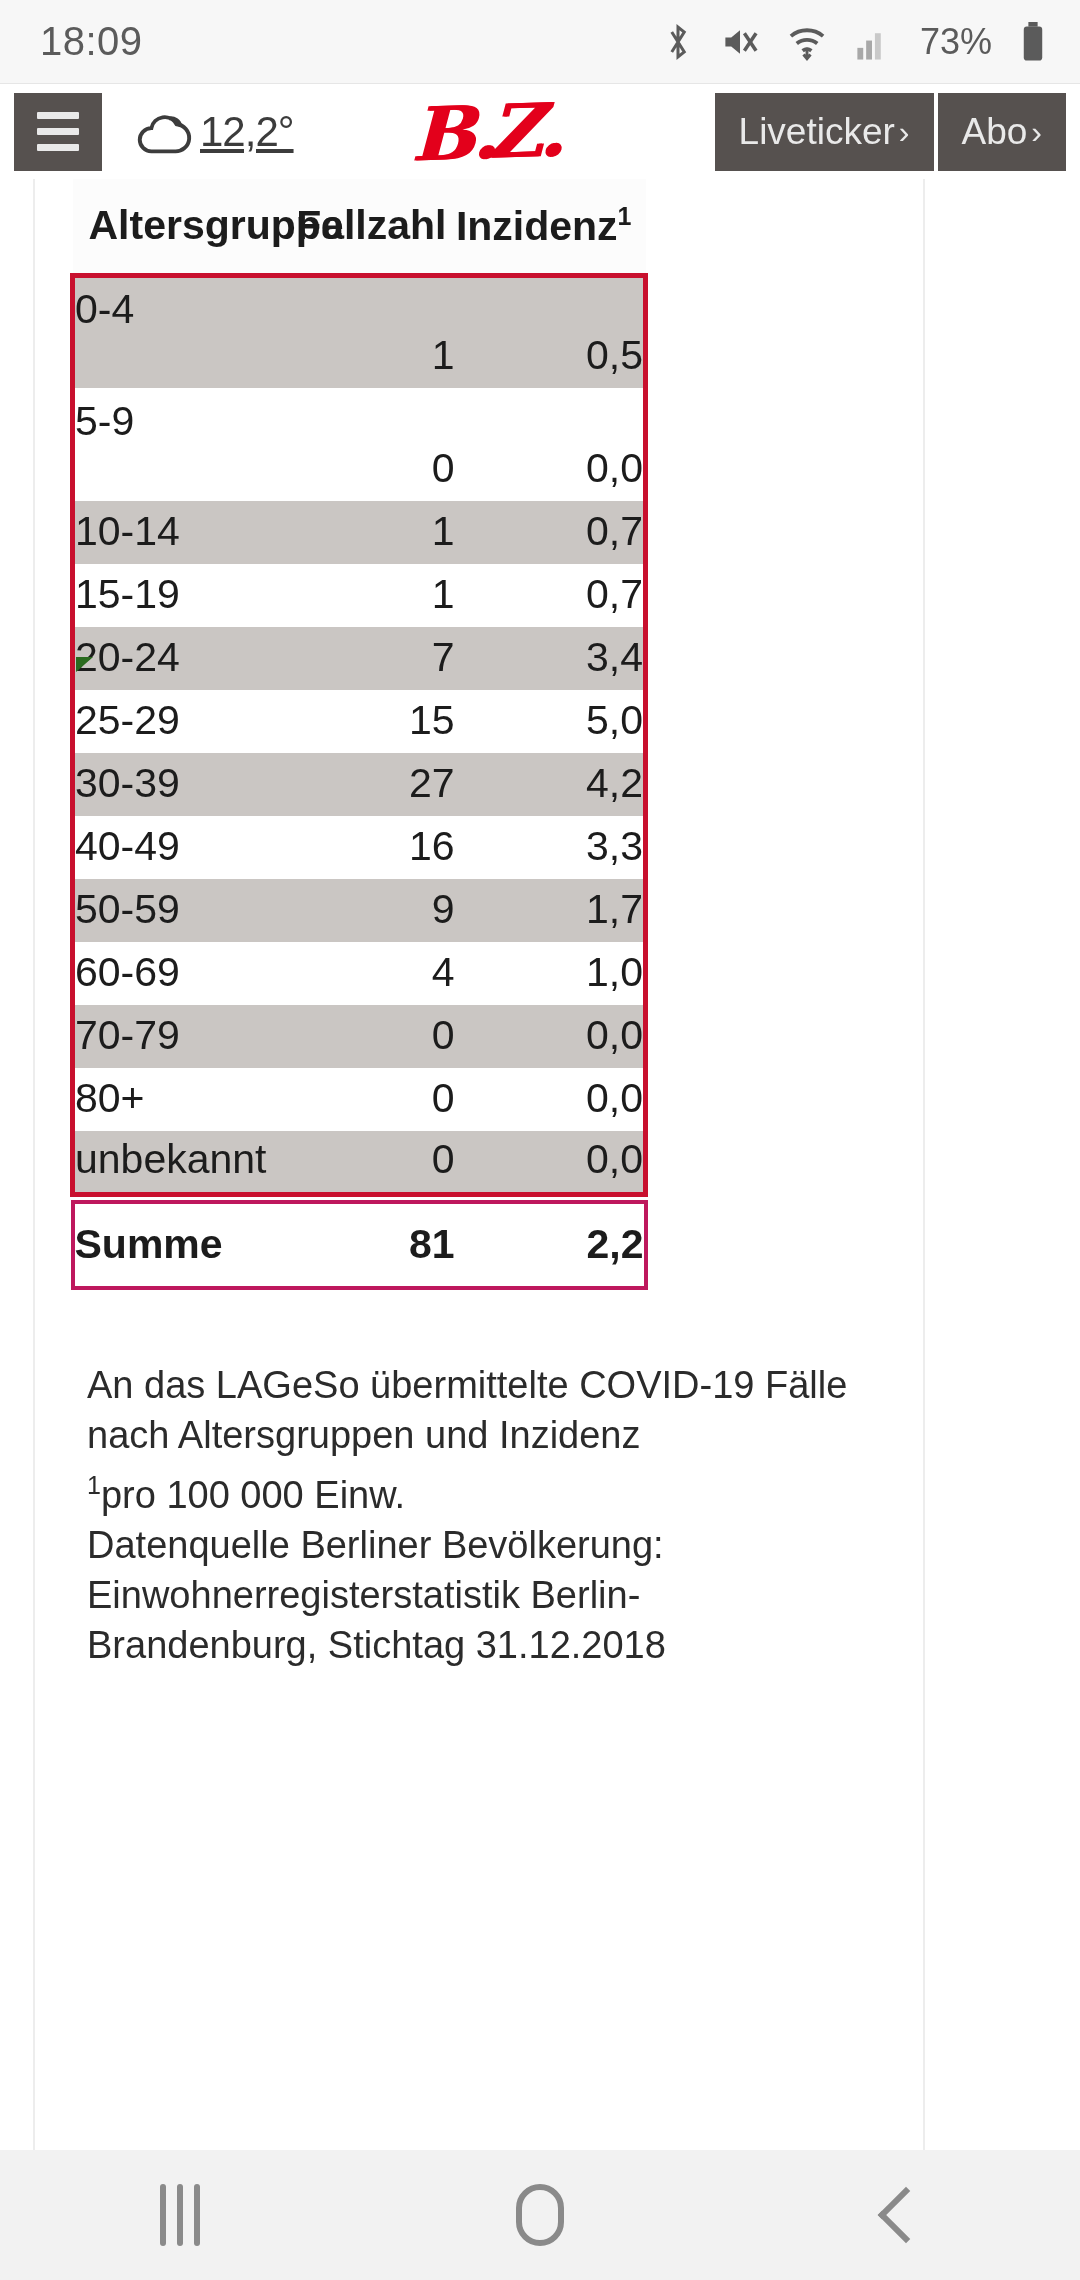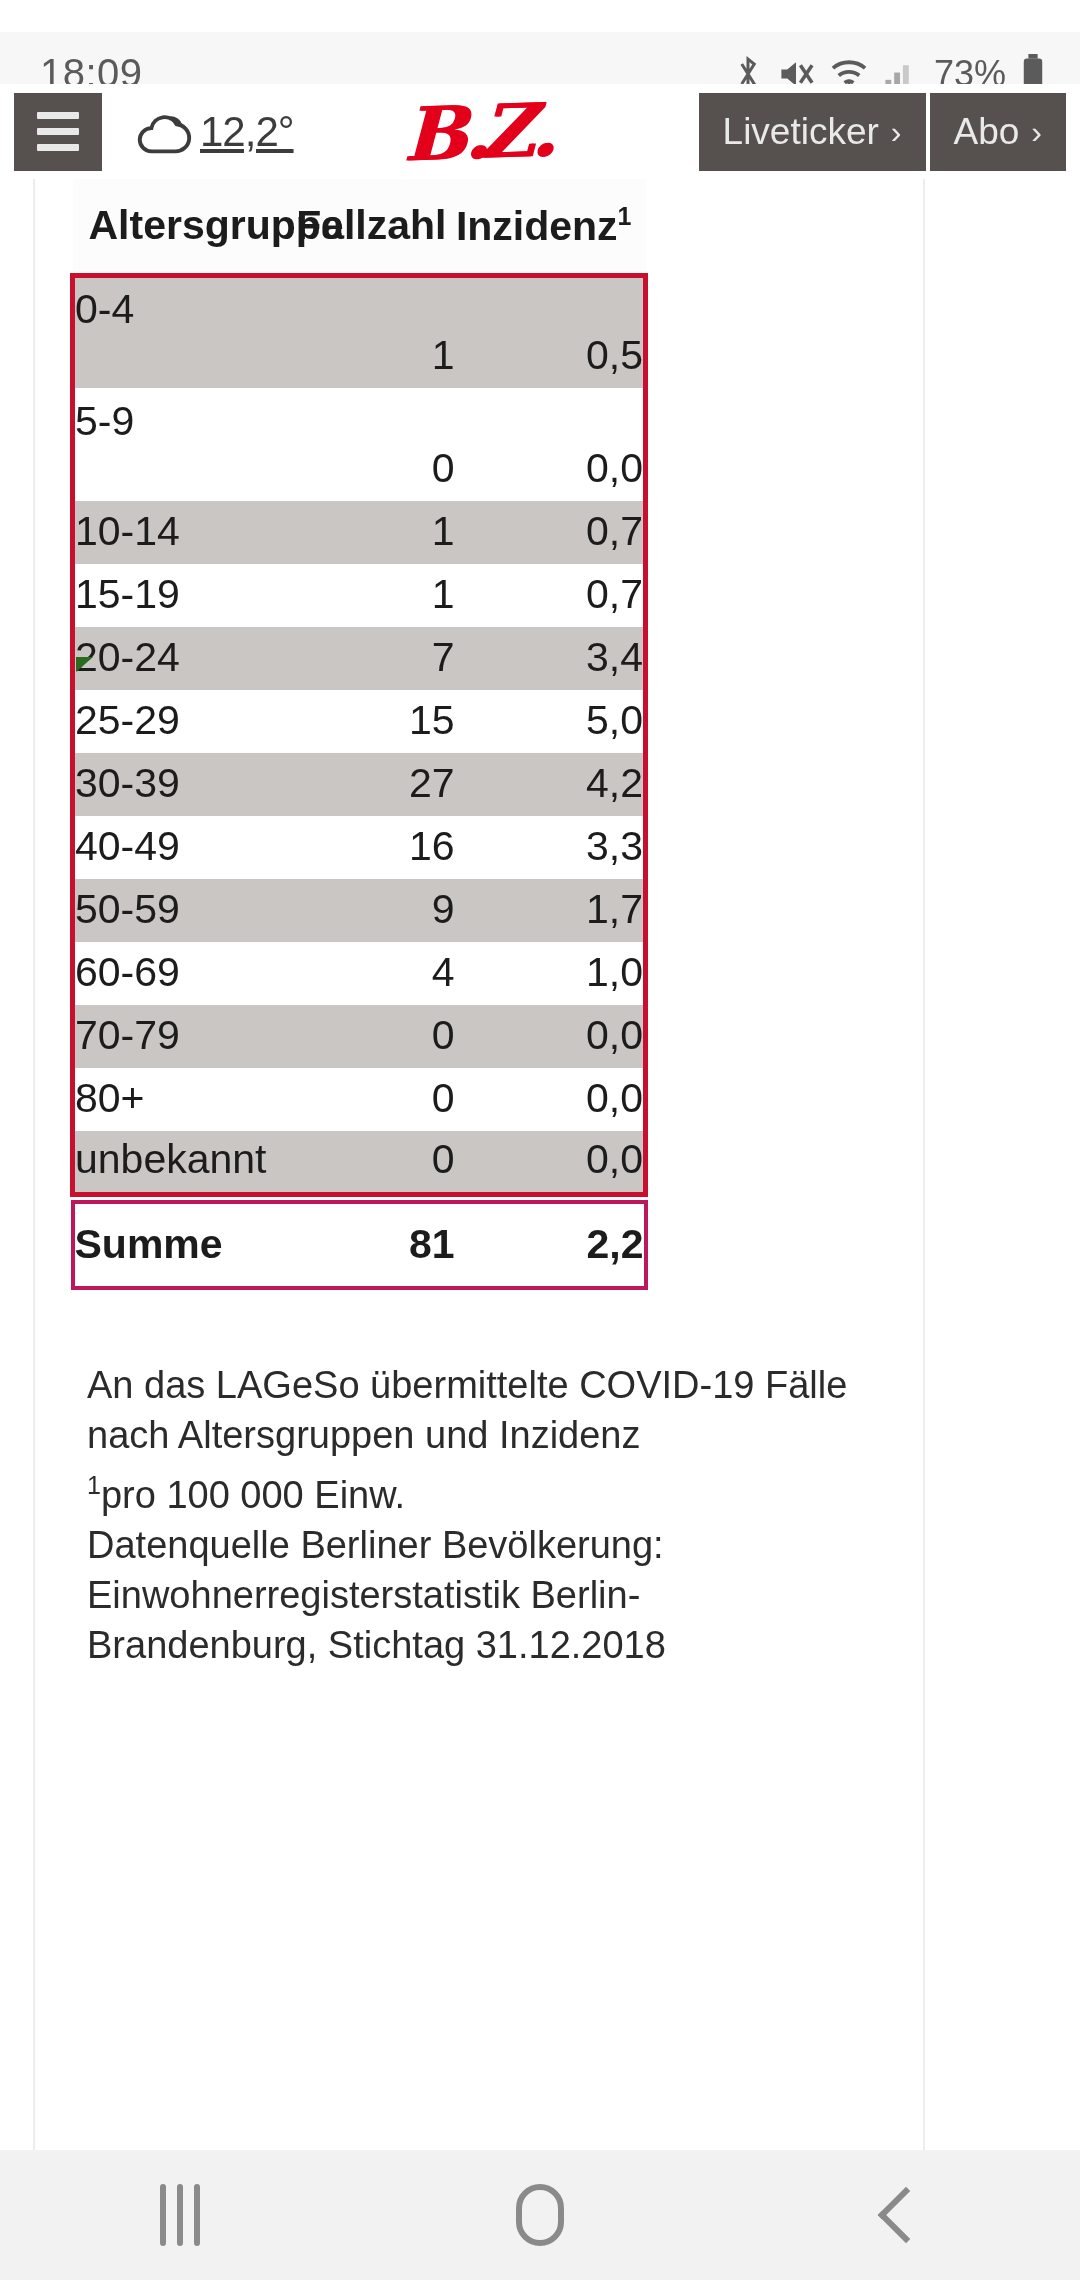--- a/index.html
+++ b/index.html
@@ -12,28 +12,27 @@
 
   
   .statusbar {
     position: absolute; top: 0; left: 0;
     width: 1080px; height: 84px;
     background: #f7f7f7;
     border-bottom: 1px solid #e6e6e6;
     display: flex; align-items: center;
     justify-content: space-between;
     padding: 0 34px 0 40px;
-    margin-top: 32px;
   }
   .status-time {
     font-size: 40px; color: #5b5b5b;
     letter-spacing: 0.5px;
   }
   .status-icons {
-    display: flex; align-items: center; gap: 14px;
+    display: flex; align-items: center; gap: 28px;
   }
   .status-icons svg { display: block; }
   .battery-pct {
     font-size: 36px; color: #5b5b5b; margin-left: 3px;
   }
 
   
   .siteheader {
     position: absolute; top: 84px; left: 0;
     width: 1080px; height: 95px;
@@ -66,21 +65,21 @@
     font-family: "DejaVu Serif", serif;
     font-style: italic; font-weight: bold;
     font-size: 74px; color: #e3001b;
     letter-spacing: -6px;
     transform: skewX(-6deg) rotate(-2deg);
     text-shadow: 2px 0 0 #e3001b;
   }
   .hbtn {
     height: 78px; background: #56514f; color: #e9e9e9;
     display: flex; align-items: center; justify-content: center;
-    gap: 12px; padding: 0 24px; flex: none;
+    gap: 4px; padding: 0 24px; flex: none;
     font-size: 37px; margin-right: 4px;
   }
   .hbtn:last-child { margin-right: 14px; }
   .hbtn .chev { font-size: 32px; line-height: 1; }
 
   
   .page {
     position: absolute; top: 179px; left: 0;
     width: 1080px; height: 1971px;
     background: #ffffff;

